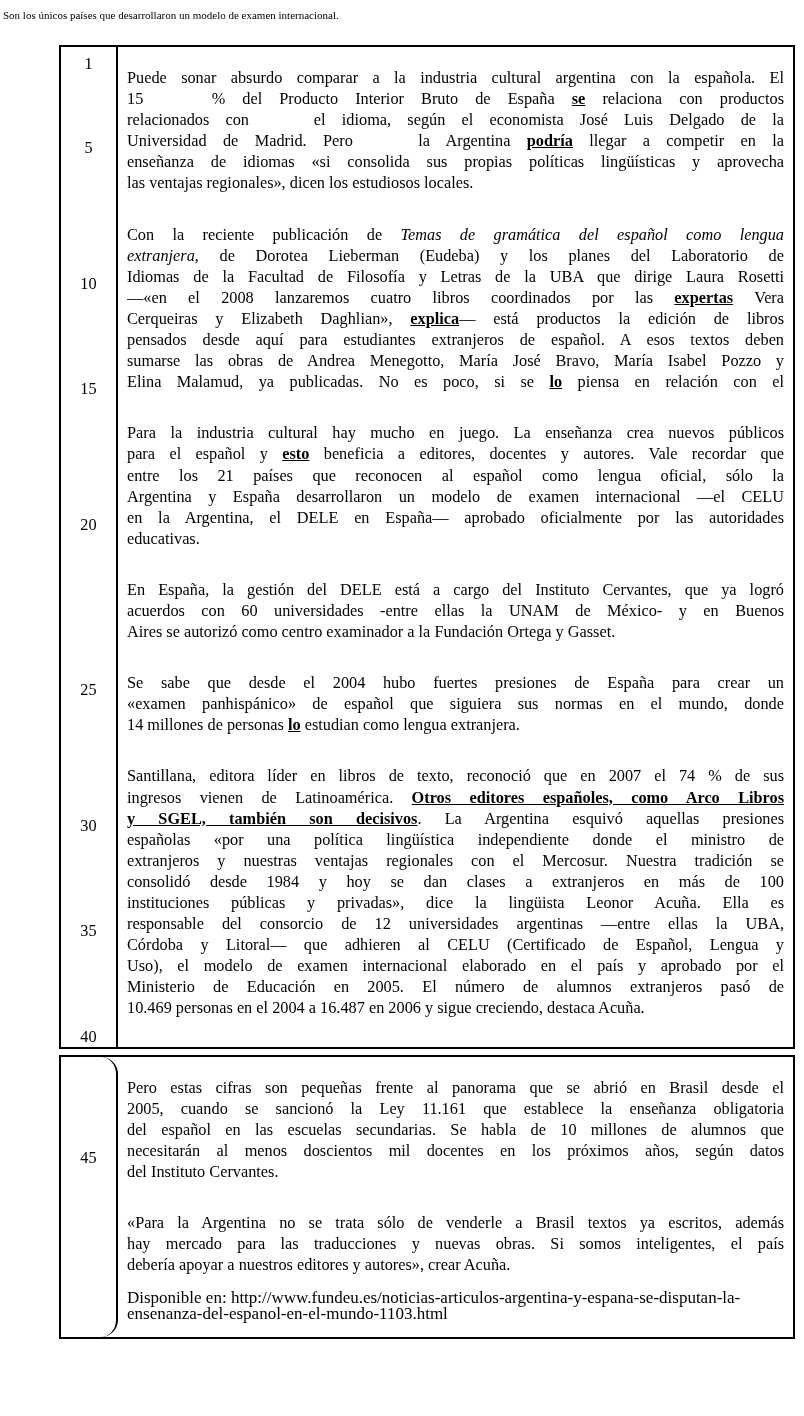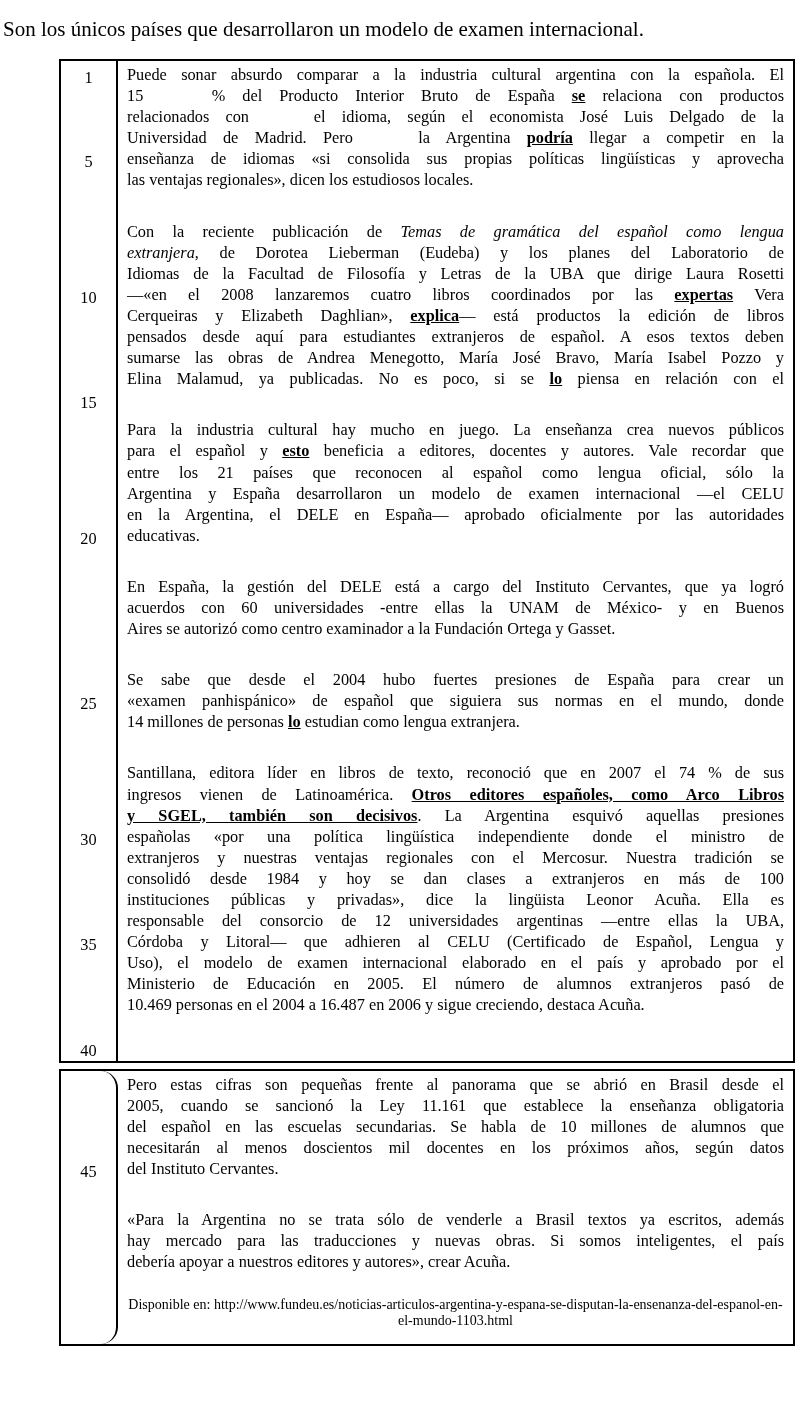--- a/index.html
+++ b/index.html
@@ -5,44 +5,44 @@
   * { margin: 0; padding: 0; box-sizing: border-box; }
   html, body { background: #ffffff; }
   body {
     width: 804px;
     height: 1416px;
     overflow: hidden;
     font-family: "Liberation Serif", "DejaVu Serif", serif;
     color: #000000;
   }
   .intro {
-    font-size: 21px;
+    font-size: 11px;
     line-height: 21px;
-    margin: 19px 0 0 3px;
+    margin: 5px 0 0 3px;
   }
   .text-table {
     display: flex;
     border: 2px solid #000000;
     margin-left: 59px;
     width: 736px;
     background: #ffffff;
   }
   .text-table.t1 { margin-top: 19px; }
   .text-table.t2 { margin-top: 6px; }
   .numcol {
     width: 57px;
     flex: 0 0 57px;
     border-right: 2px solid #000000;
     padding-top: 6px;
     text-align: center;
     font-size: 16.3px;
   }
   .textcol {
     flex: 1 1 auto;
-    padding: 3px 9px 6px 9px;
+    padding: 20px 9px 6px 9px;
     font-size: 16.3px;
   }
   .t1 .textcol { padding-bottom: 8px; }
   .t2 .textcol { padding-bottom: 14px; }
   .num-line, .text-line {
     height: 21.1px;
     line-height: 21.1px;
     white-space: nowrap;
   }
   .text-line {
@@ -50,24 +50,24 @@
     text-align-last: justify;
     white-space: normal;
     overflow: hidden;
   }
   .text-line.last { text-align-last: left; }
   .gap-line { height: 30px; }
   .b { font-weight: bold; }
   .u { text-decoration: underline; }
   .i { font-style: italic; }
   .source {
-    font-size: 14px;
+    font-size: 17px;
     line-height: 16.5px;
-    margin-top: 24px;
-    text-align: center;
+    margin-top: 14px;
+    text-align: left;
   }
 </style>
 </head>
 <body style="color: rgb(0, 0, 0); background: rgb(255, 255, 255);">
 
 <div class="intro">Son los únicos países que desarrollaron un modelo de examen internacional.</div>
 
 <div class="text-table t1" style="border-color: rgb(0, 0, 0);">
   <div class="numcol" style="border-color: rgb(0, 0, 0);">
       <div class="num-line">1</div>

